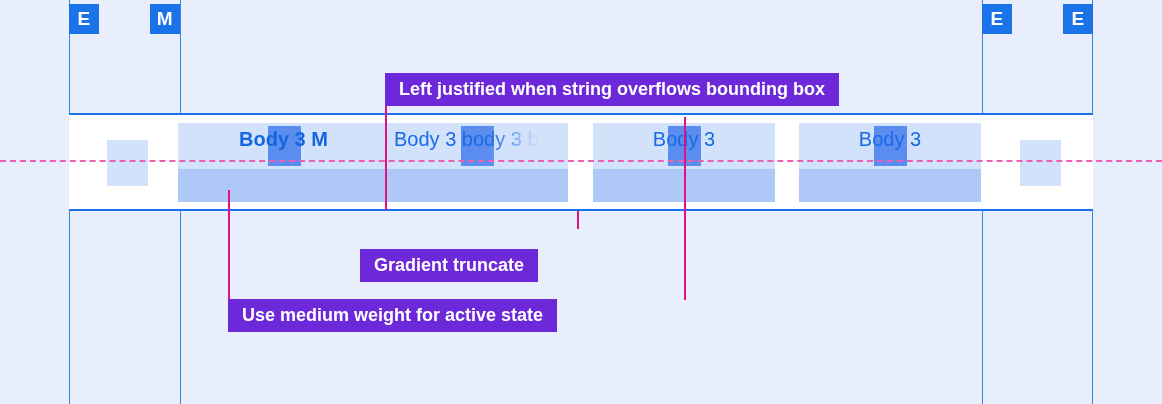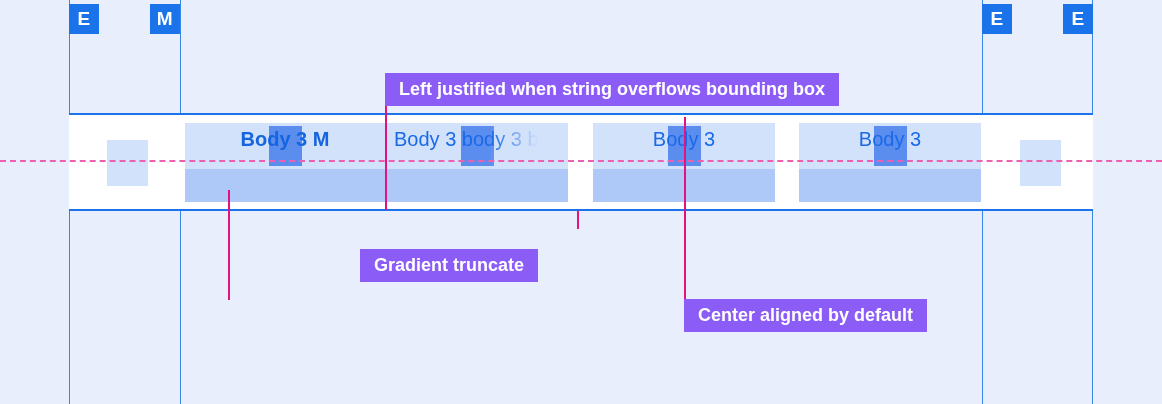--- a/index.html
+++ b/index.html
@@ -152,21 +152,21 @@
     left: 0;
     right: 0;
     top: 160px;
     height: 0;
     border-top: 2px dashed #ed5fb0;
   }
 
   
   .callout {
     position: absolute;
-    background: #8b5cf6;
+    background: #6d28d9;
     color: #ffffff;
     font-size: 18px;
     font-weight: bold;
     white-space: nowrap;
     padding: 6px 14px 7px 14px;
     line-height: 20px;
   }
   .leader {
     position: absolute;
     width: 2px;
@@ -187,21 +187,21 @@
   <div class="badge" style="left:150px;">M</div>
   <div class="badge" style="left:982px;">E</div>
   <div class="badge" style="left:1063px;">E</div>
 
   <div id="card">
 
     <div class="endslot" style="left:0;">
       <div class="sq"></div>
     </div>
 
-    <div class="tab active" style="left:116px;width:200px;">
+    <div class="tab active" style="left:109px;width:200px;padding-left:11px;">
       <div class="icon-band">
         <div class="icon-sq"></div>
       </div>
       <div class="label-band"></div>
       <div class="label">Body 3 M</div>
     </div>
 
     <div class="tab overflow" style="left:317px;width:182px;">
       <div class="icon-band">
         <div class="icon-sq"></div>
@@ -236,15 +236,15 @@
 
   <div id="centerline"></div>
 
   <div class="leader" style="left:385px;top:73px;height:137px;"></div>
   <div class="leader" style="left:577px;top:211px;height:18px;"></div>
   <div class="leader" style="left:228px;top:190px;height:110px;"></div>
   <div class="leader" style="left:684px;top:117px;height:183px;"></div>
 
   <div class="callout" style="left:385px;top:73px;">Left justified when string overflows bounding box</div>
   <div class="callout" style="left:360px;top:226px;margin-top:23px;">Gradient truncate</div>
-  <div class="callout" style="left:684px;top:299px;">Center aligned by default</div>
+  <div class="callout" style="left:228px;top:299px;">Use medium weight for active state</div>
 
 </div>
 
 </body></html>

